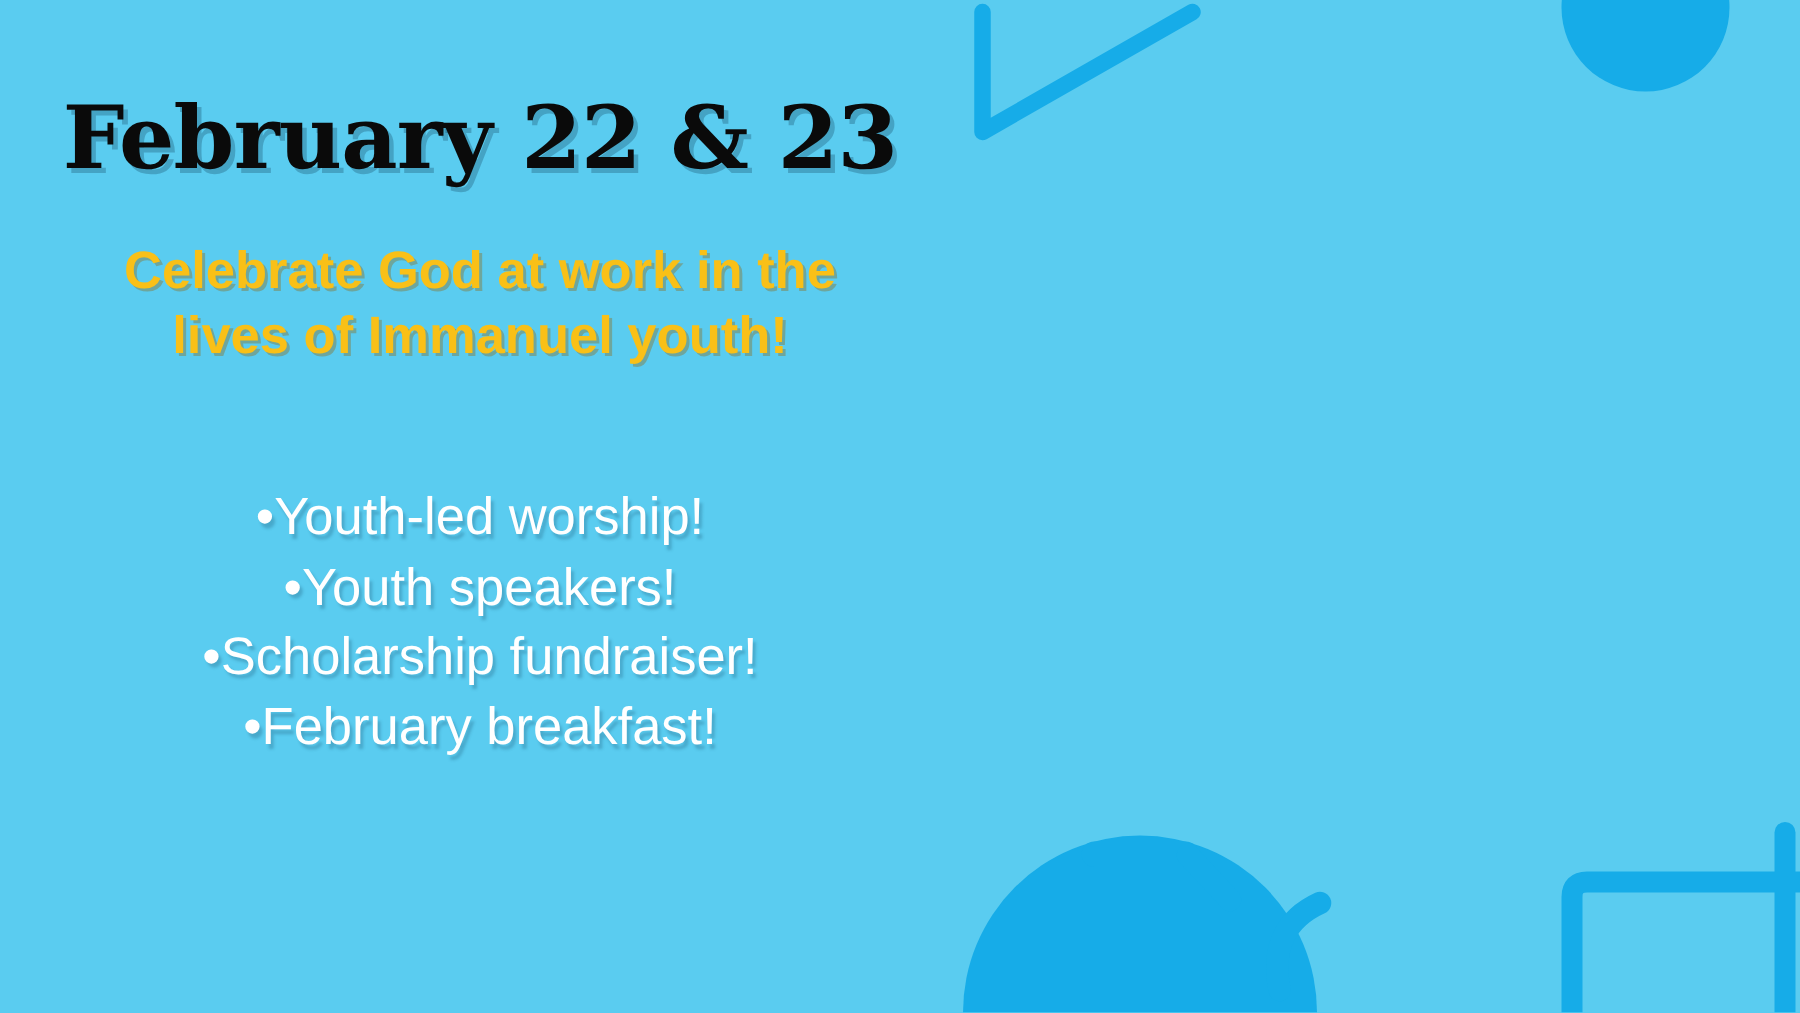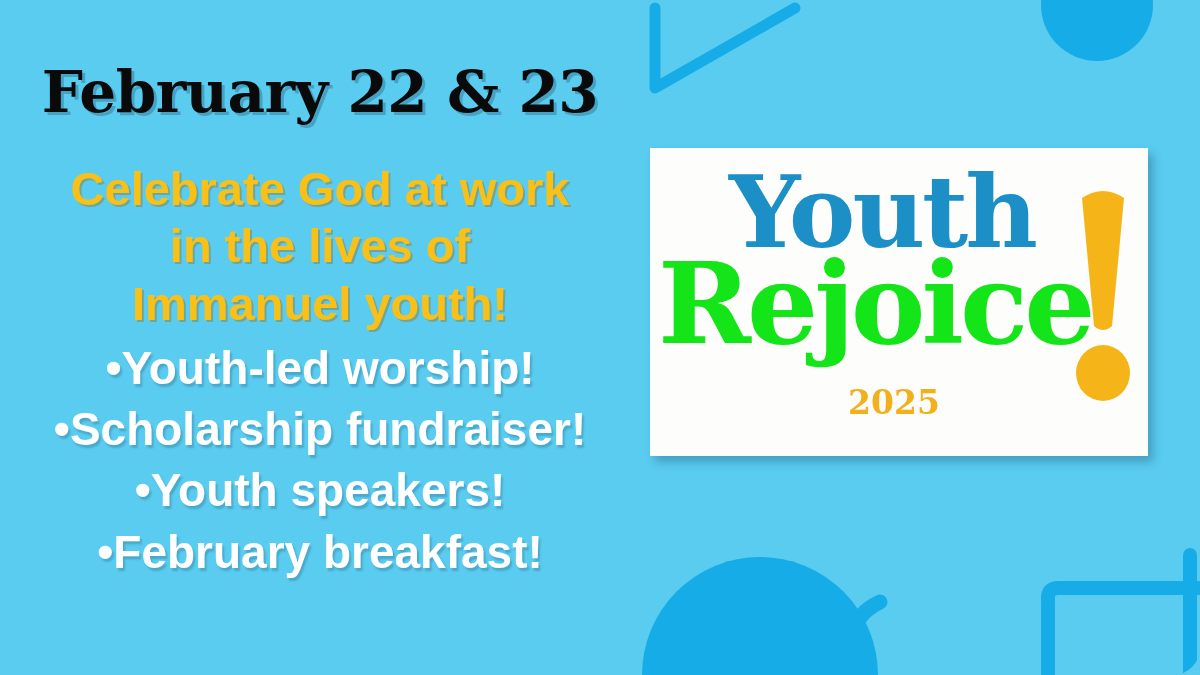--- a/index.html
+++ b/index.html
@@ -10,21 +10,20 @@
     overflow:hidden;
     background:#5accf0;
     font-family:"Liberation Sans", sans-serif;
   }
 
   #poster {
     position:relative;
     width:1200px; height:675px;
     background:#5accf0;
     overflow:hidden;
-    border-radius:27px;
   }
 
   
   #bg-decor {
     position:absolute; inset:0;
     width:1200px; height:675px;
     pointer-events:none;
   }
 
   
@@ -50,34 +49,34 @@
     white-space:nowrap;
   }
 
   .subtitle {
     position:absolute;
     left:55px; top:160px;
     width:530px;
     text-align:center;
     font-family:"Liberation Sans", sans-serif;
     font-weight:700;
-    font-size:47px;
+    font-size:35px;
     line-height:1.22;
     color:#f9c017;
     text-shadow:2px 2px 0 rgba(150,95,0,0.35);
   }
 
   .bullets {
     position:absolute;
-    left:30px; top:338px;
+    left:30px; top:322px;
     width:580px;
     text-align:center;
     font-family:"Liberation Sans", sans-serif;
-    font-weight:700;
-    font-size:46px;
+    font-weight:400;
+    font-size:35px;
     line-height:1.33;
     color:#ffffff;
     text-shadow:2px 3px 2px rgba(30,90,120,0.30);
   }
   .bullets .bullet-line { display:block; white-space:nowrap; }
 
   .url {
     position:absolute;
     left:0; top:556px;
     width:1200px;
@@ -176,36 +175,21 @@
   </svg>
 
   <div class="left-col">
 
     <div class="headline">February 22 &amp; 23</div>
 
     <div class="subtitle">Celebrate God at work in the lives of Immanuel youth!</div>
 
     <div class="bullets">
       <span class="bullet-line">•Youth-led worship!</span>
+      <span class="bullet-line">•Youth speakers!</span>
       <span class="bullet-line">•Scholarship fundraiser!</span>
-      <span class="bullet-line">•Youth speakers!</span>
       <span class="bullet-line">•February breakfast!</span>
     </div>
   </div>
 
-  <div class="logo-card">
-    <div class="logo-inner">
-
-      <div class="logo-youth">Youth</div>
-
-      <div class="logo-rejoice">Rejoice</div>
-
-      <svg class="logo-bang" viewBox="0 0 70 215">
-        <path d="M 14 10 Q 35 -4 56 10 L 44 138 Q 35 146 26 138 Z" fill="#f5b518"></path>
-        <ellipse cx="35" cy="185" rx="27" ry="28" fill="#f5b518"></ellipse>
-      </svg>
-
-      <div class="logo-year">2025</div>
-    </div>
-  </div>
 
 
 </div>
 
 </body></html>

